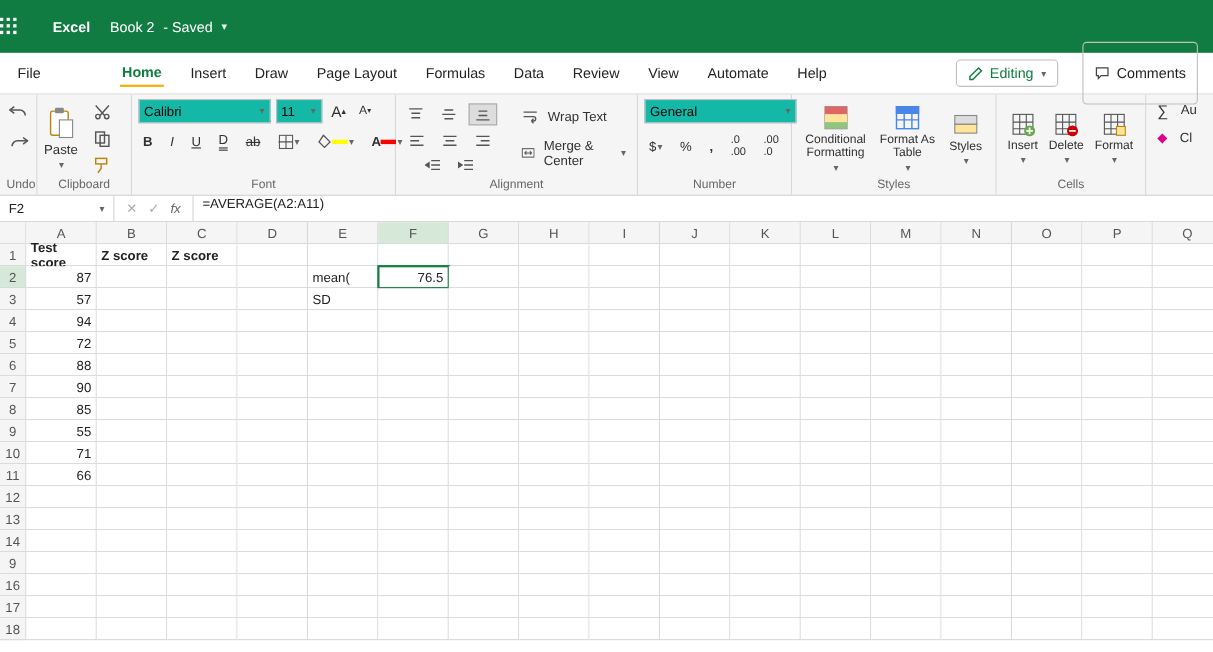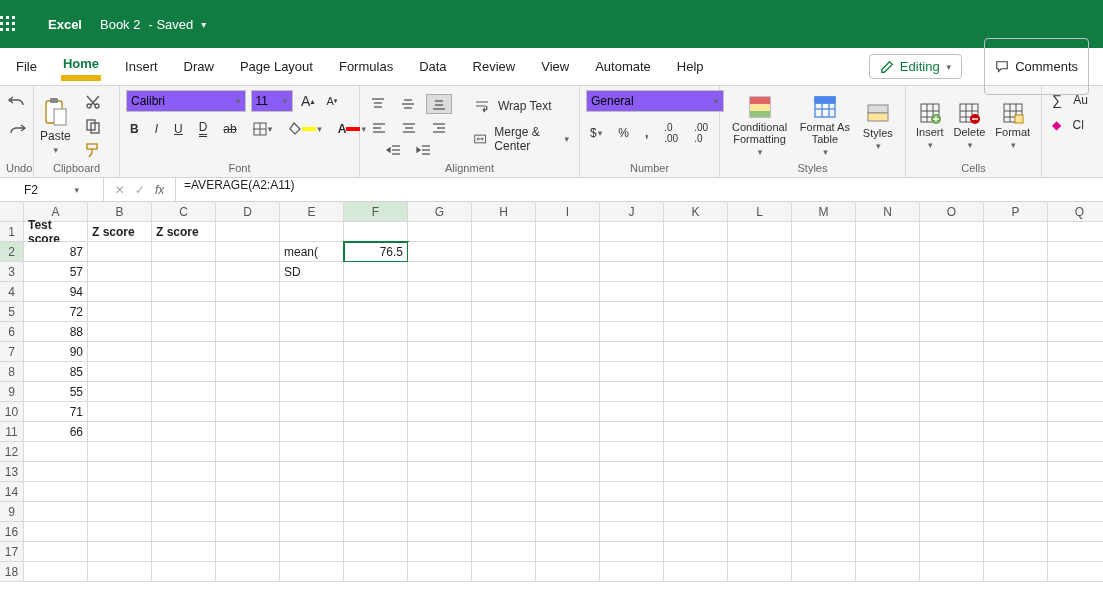--- a/index.html
+++ b/index.html
@@ -10,41 +10,41 @@
   .titlebar .appname { font-weight: 600; padding: 0 12px 0 0; }
   .titlebar .docgroup { display: flex; align-items: center; gap: 8px; padding-left: 6px; }
   .titlebar .docname { }
   .titlebar .saved { }
   .titlebar .chev { font-size: 10px; opacity: .9; }
   .titlebar .search { margin-left: 200px; width: 460px; height: 30px; background: #2f8b57; border-radius: 4px; display: flex; align-items: center; padding: 0 10px; color: #e8f4ec; }
   .titlebar .search .icon { margin-right: 8px; }
   
   .tabs { height: 38px; display: flex; align-items: center; padding: 0 14px; border-bottom: 1px solid #d4d4d4; gap: 22px; }
   .tabs .tab { padding: 4px 2px; cursor: pointer; }
-  .tabs .tab.active { font-weight: 600; border-bottom: 6px solid #eab308; color: #107c41; }
+  .tabs .tab.active { font-weight: 600; border-bottom: 2px solid #eab308; color: #107c41; margin-left: 48px; }
   .tabs .spacer { flex: 1; }
   .tabs .editing { border: 1px solid #bfbfbf; border-radius: 4px; padding: 4px 10px; color: #107c41; display: flex; align-items: center; gap: 6px; }
   .tabs .editing .pen { color: #107c41; }
   .tabs .comments { border: 1px solid #bfbfbf; border-radius: 4px; padding: 20px 10px; display: flex; align-items: center; gap: 6px; }
   
   .ribbon { height: 92px; background: #f5f5f5; border-bottom: 1px solid #d4d4d4; display: flex; font-size: 12px; color: #323130; }
   .group { border-right: 1px solid #d9d9d9; padding: 4px 6px 0 6px; display: flex; flex-direction: column; }
   .group .controls { flex: 1; display: flex; align-items: center; gap: 10px; }
   .group .label { text-align: center; font-size: 11px; color: #666; padding-bottom: 3px; }
   .stackv { display: flex; flex-direction: column; align-items: center; gap: 2px; }
   .btn { display: inline-flex; align-items: center; justify-content: center; padding: 2px 4px; cursor: pointer; }
-  select.fake, .fakeinput { background: #8b5cf6; border: 1px solid #bfbfbf; height: 22px; font-size: 12px; padding: 0 4px; }
+  select.fake, .fakeinput { background: #14b8a6; border: 1px solid #bfbfbf; height: 22px; font-size: 12px; padding: 0 4px; }
   .fontname { width: 120px; }
   .fontsize { width: 42px; }
   .row { display: flex; align-items: center; gap: 4px; }
   .smallchev { font-size: 9px; color: #666; margin-left: 1px; }
   .swatch { width: 14px; height: 4px; display: inline-block; }
   
   .fbar { height: 24px; border-bottom: 1px solid #d4d4d4; display: flex; align-items: stretch; font-size: 12px; }
-  .namebox { width: 104px; border-right: 1px solid #d4d4d4; display: flex; align-items: center; padding: 0 24px; justify-content: space-between; }
+  .namebox { width: 104px; border-right: 1px solid #d4d4d4; display: flex; align-items: center; padding: 0 8px; justify-content: space-between; }
   .fbar .fx { width: 72px; display: flex; align-items: center; justify-content: center; gap: 10px; color: #666; border-right: 1px solid #d4d4d4; }
   .fbar .fx span.fxlabel { font-style: italic; }
   .fbar .formula { flex: 1; padding: 0 8px; display: flex; align-items: flex-start; }
   
   .grid { display: grid; grid-template-columns: 24px repeat(17, 64px); }
   .grid .hd, .grid .rh, .grid .cell { border-right: 1px solid #d9d9d9; border-bottom: 1px solid #d9d9d9; height: 20px; display: flex; align-items: center; justify-content: center; font-size: 12px; }
   .grid .hd { background: #f5f5f5; color: #555; }
   .grid .rh { background: #f5f5f5; color: #555; justify-content: center; }
   .grid .cell { justify-content: flex-end; padding: 0 4px; background: #fff; }
   .grid .cell.tl { justify-content: flex-start; }

